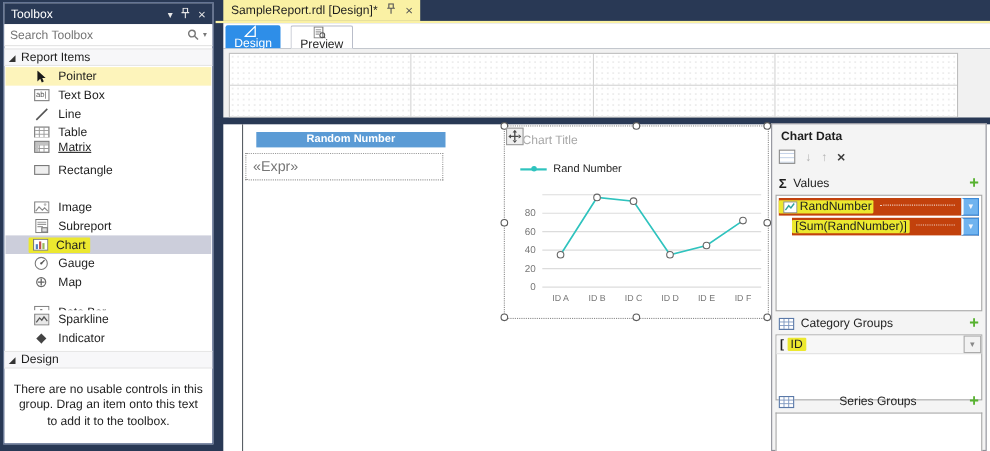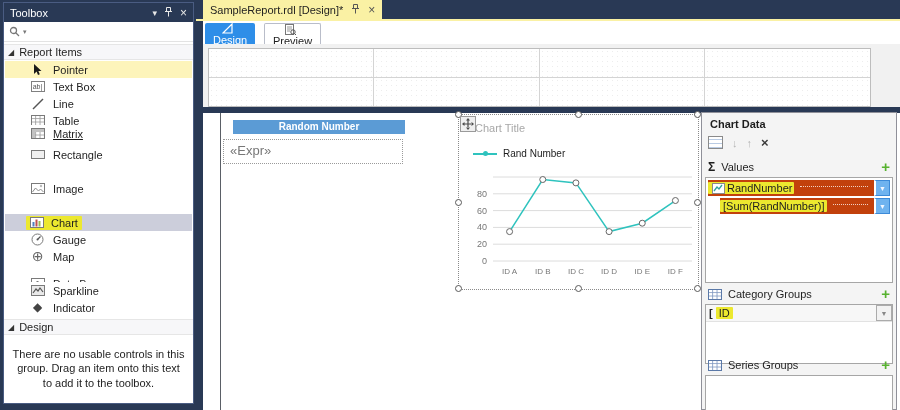--- a/index.html
+++ b/index.html
@@ -98,20 +98,21 @@
       <span class="tspacer"></span>
       <span class="tb-chrome-ic">▾</span>
       <span class="tb-chrome-ic">
         <svg width="9" height="10" viewBox="0 0 9 10">
             <path d="M2.5 0.5h4v4h-4z M4.5 4.5v5 M1 4.5h7" stroke="#e8e8e8" fill="none" stroke-width="1"></path>
           </svg>
       </span>
       <span class="tb-chrome-ic" style="font-size:12px;">×</span>
     </div>
     <div id="tb-search">
+      <input type="text" placeholder="Search Toolbox" style="">
       <span style="display:inline-flex;align-items:center;">
         <svg width="11" height="11" viewBox="0 0 11 11">
             <circle cx="4.5" cy="4.5" r="3" fill="none" stroke="#777" stroke-width="1.3"></circle>
             <line x1="7" y1="7" x2="10" y2="10" stroke="#777" stroke-width="1.3"></line>
           </svg>
       </span>
       <span style="color:#777;font-size:7px;margin-left:3px;">▾</span>
     </div>
 
     <div class="section-hdr" style="top:41px;">
@@ -167,20 +168,30 @@
     </div>
     <div class="tb-item" style="top:177px;">
       <span class="tb-ic">
           <svg width="14" height="11" viewBox="0 0 14 11">
             <rect x="0.5" y="0.5" width="13" height="10" fill="#fff" stroke="#7a7a7a"></rect>
             <path d="M1.5 9l3-4 3 3 2-2 3 3" stroke="#8a8a8a" fill="none"></path>
             <circle cx="10" cy="3" r="1.2" fill="#bbb"></circle>
           </svg>
         </span>
       <span class="tb-label">Image</span>
+    </div>
+    <div class="tb-item" style="top:194px;">
+      <span class="tb-ic">
+          <svg width="12" height="13" viewBox="0 0 12 13">
+            <rect x="0.5" y="0.5" width="11" height="12" fill="#fff" stroke="#7a7a7a"></rect>
+            <path d="M2 3h8M2 5h8M2 7h5" stroke="#9a9a9a"></path>
+            <rect x="6" y="8" width="5" height="4" fill="#ddd" stroke="#7a7a7a"></rect>
+          </svg>
+        </span>
+      <span class="tb-label">Subreport</span>
     </div>
     <div class="tb-item sel" style="top:211px;">
       <span class="hl" style="display:inline-flex;align-items:center;margin-left:21px;padding:1px 4px;">
         <span style="display:inline-flex;margin-right:7px;">
             <svg width="14" height="11" viewBox="0 0 14 11">
               <rect x="0.5" y="0.5" width="13" height="10" fill="#fff" stroke="#7a7a7a"></rect>
               <rect x="2.5" y="5" width="2" height="4.5" fill="#4f81bd"></rect>
               <rect x="5.5" y="2.5" width="2" height="7" fill="#c0504d"></rect>
               <rect x="8.5" y="4" width="2" height="5.5" fill="#9bbb59"></rect>
             </svg>
@@ -378,21 +389,21 @@
     </div>
     <div class="cdp-box" style="top:191px;height:60px;">
       <div class="cat-row">
         <span class="bracket">[</span>
         <span class="hl">ID</span>
         <span style="flex:1;"></span>
         <span class="dd-btn gray">▼</span>
       </div>
     </div>
 
-    <div class="cdp-sec" style="top:244px;">
+    <div class="cdp-sec" style="top:244px;gap:35px;">
       <span class="grid13 blue" style="margin-right:6px;"></span>
       <span>Series Groups</span>
       <span class="plus">+</span>
     </div>
     <div class="cdp-box" style="top:262px;height:36px;border-bottom:none;"></div>
   </div>
 
 </div>
 
 </body></html>

